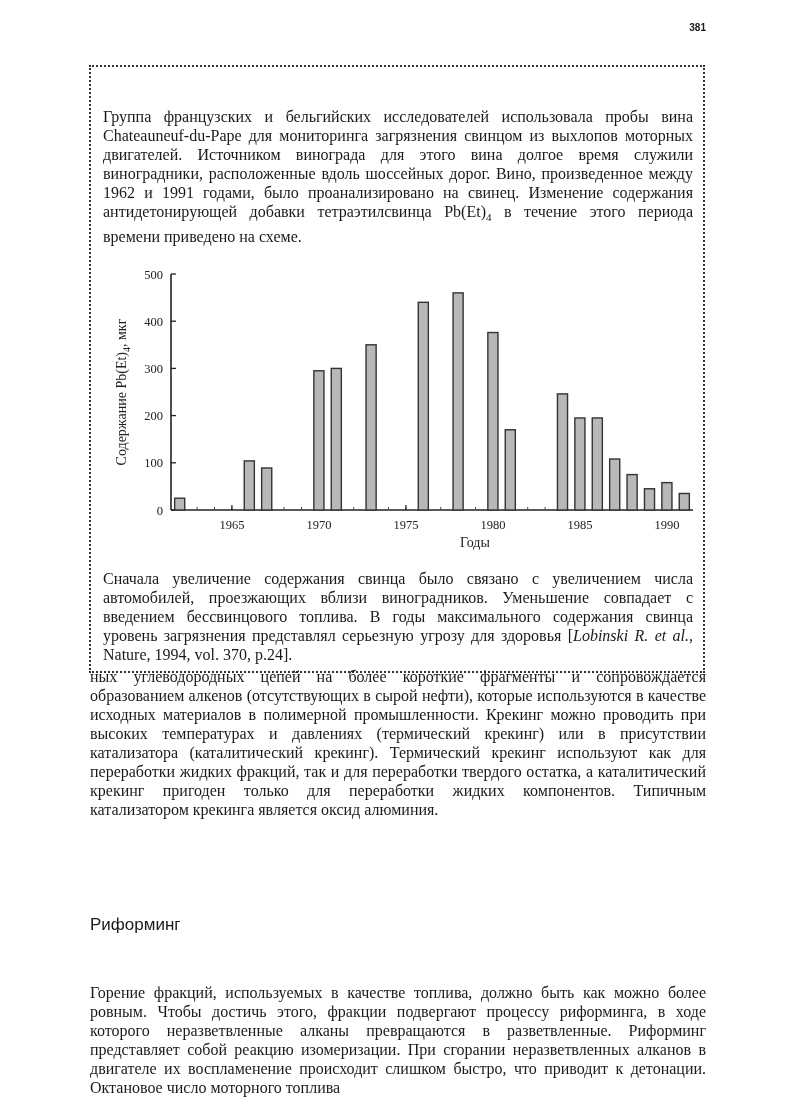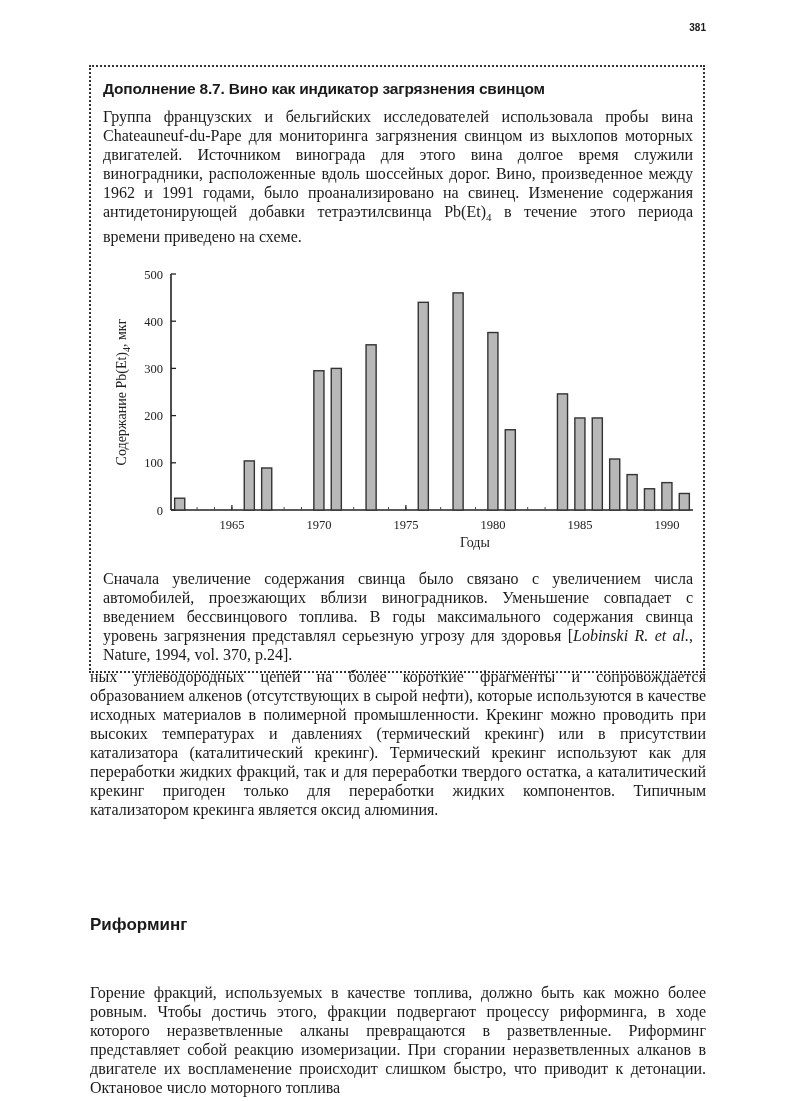--- a/index.html
+++ b/index.html
@@ -9,33 +9,32 @@
   .page-number { position: absolute; right: 0; top: 0; font-family: "Liberation Sans", sans-serif; font-size: 10px; font-weight: bold; margin-left: 31px; }
   .box { position: absolute; left: 89px; top: 65px; width: 616px; height: 608px; border: 2px dotted #333; box-sizing: border-box; }
   .box-title { position: absolute; left: 12px; top: 13px; font-family: "Liberation Sans", sans-serif; font-weight: bold; font-size: 15.5px; letter-spacing: -0.2px; }
   .serif { font-family: "Liberation Serif", serif; font-size: 16px; line-height: 19px; text-align: justify; text-align-last: left; }
   .box-intro { position: absolute; left: 12px; top: 40px; width: 590px; }
   .caption { position: absolute; left: 12px; top: 502px; width: 590px; }
   .chart { position: absolute; left: 0; top: 190px; width: 612px; height: 300px; }
   .body-text { position: absolute; left: 90px; width: 616px; }
   #body1 { top: 667px; }
   #body2 { top: 983px; }
-  .section-heading { position: absolute; left: 90px; top: 915px; font-family: "Liberation Sans", sans-serif; font-weight: bold; font-size: 17px; }
+  .section-heading { position: absolute; left: 90px; top: 915px; font-family: "Liberation Sans", sans-serif; font-weight: normal; font-size: 17px; }
   .tick-label { font-family: "Liberation Serif", serif; font-size: 12.5px; fill: #222; }
   .axis-title { font-family: "Liberation Serif", serif; font-size: 14px; fill: #222; }
 </style>
 </head>
 <body>
 
 <div class="running-head">
   <span class="page-number">381</span>
 </div>
 
 <div class="box">
-  <div class="box-title">Дополнение 8.7. Вино как индикатор загрязнения свинцом</div>
   <div class="box-intro serif">
     <span>Группа французских и бельгийских исследователей использовала пробы вина Chateauneuf-du-Pape для мониторинга загрязнения свинцом из выхлопов моторных двигателей. Источником винограда для этого вина долгое время служили виноградники, расположенные вдоль шоссейных дорог. Вино, произведенное между 1962 и 1991 годами, было проанализировано на свинец. Изменение содержания антидетонирующей добавки тетраэтилсвинца</span>
     <span><span>Pb(Et)</span><sub style="font-size:11px;">4</sub></span><span> в течение этого периода времени приведено на схеме.</span>
   </div>
 
   <svg class="chart" id="chart" viewBox="0 0 612 300" width="612" height="300">
     <g id="axes">
         <line x1="80" y1="17" x2="80" y2="253" stroke="#222" stroke-width="1.6"></line>
         <line x1="80" y1="253" x2="602" y2="253" stroke="#222" stroke-width="1.6"></line>
         <line x1="80" y1="253" x2="85" y2="253" stroke="#222" stroke-width="1.3"></line>

